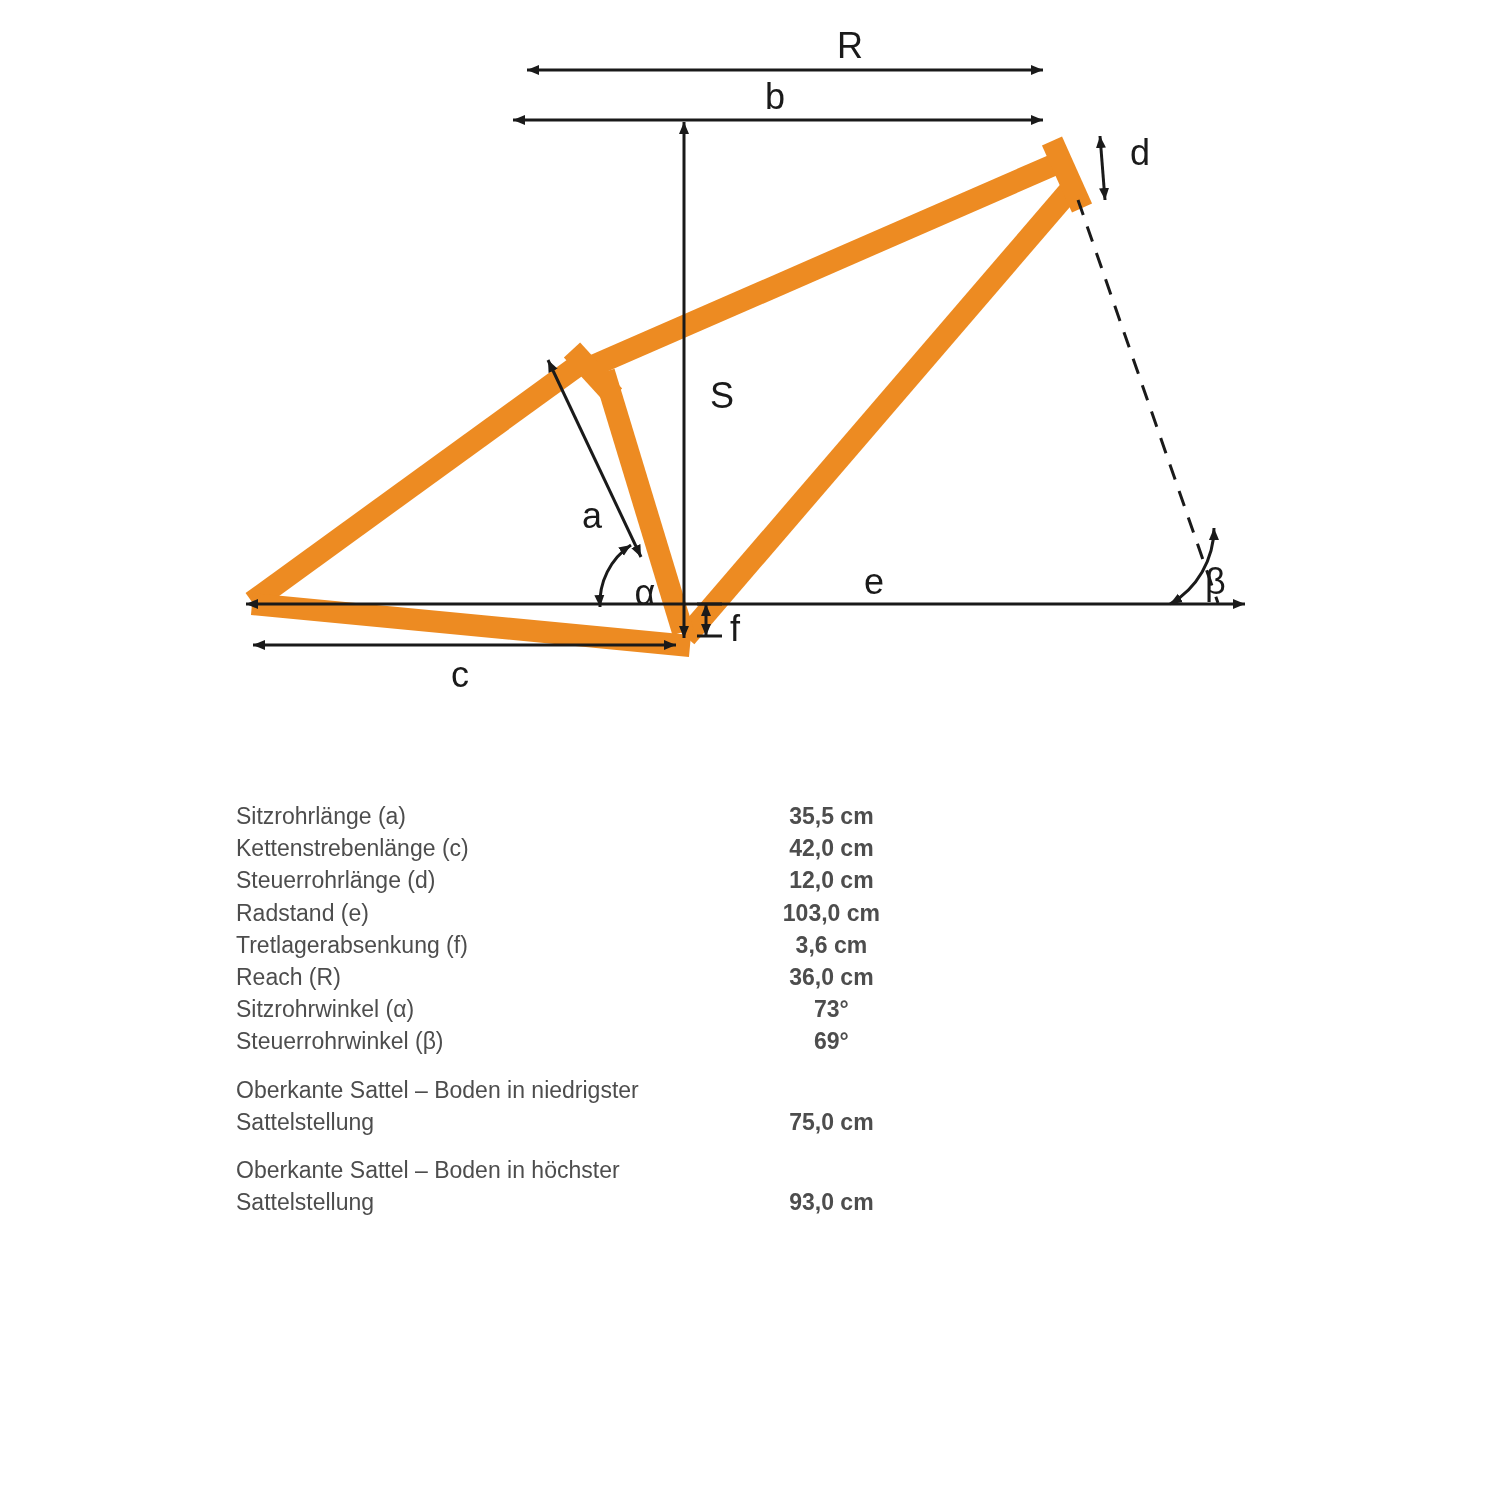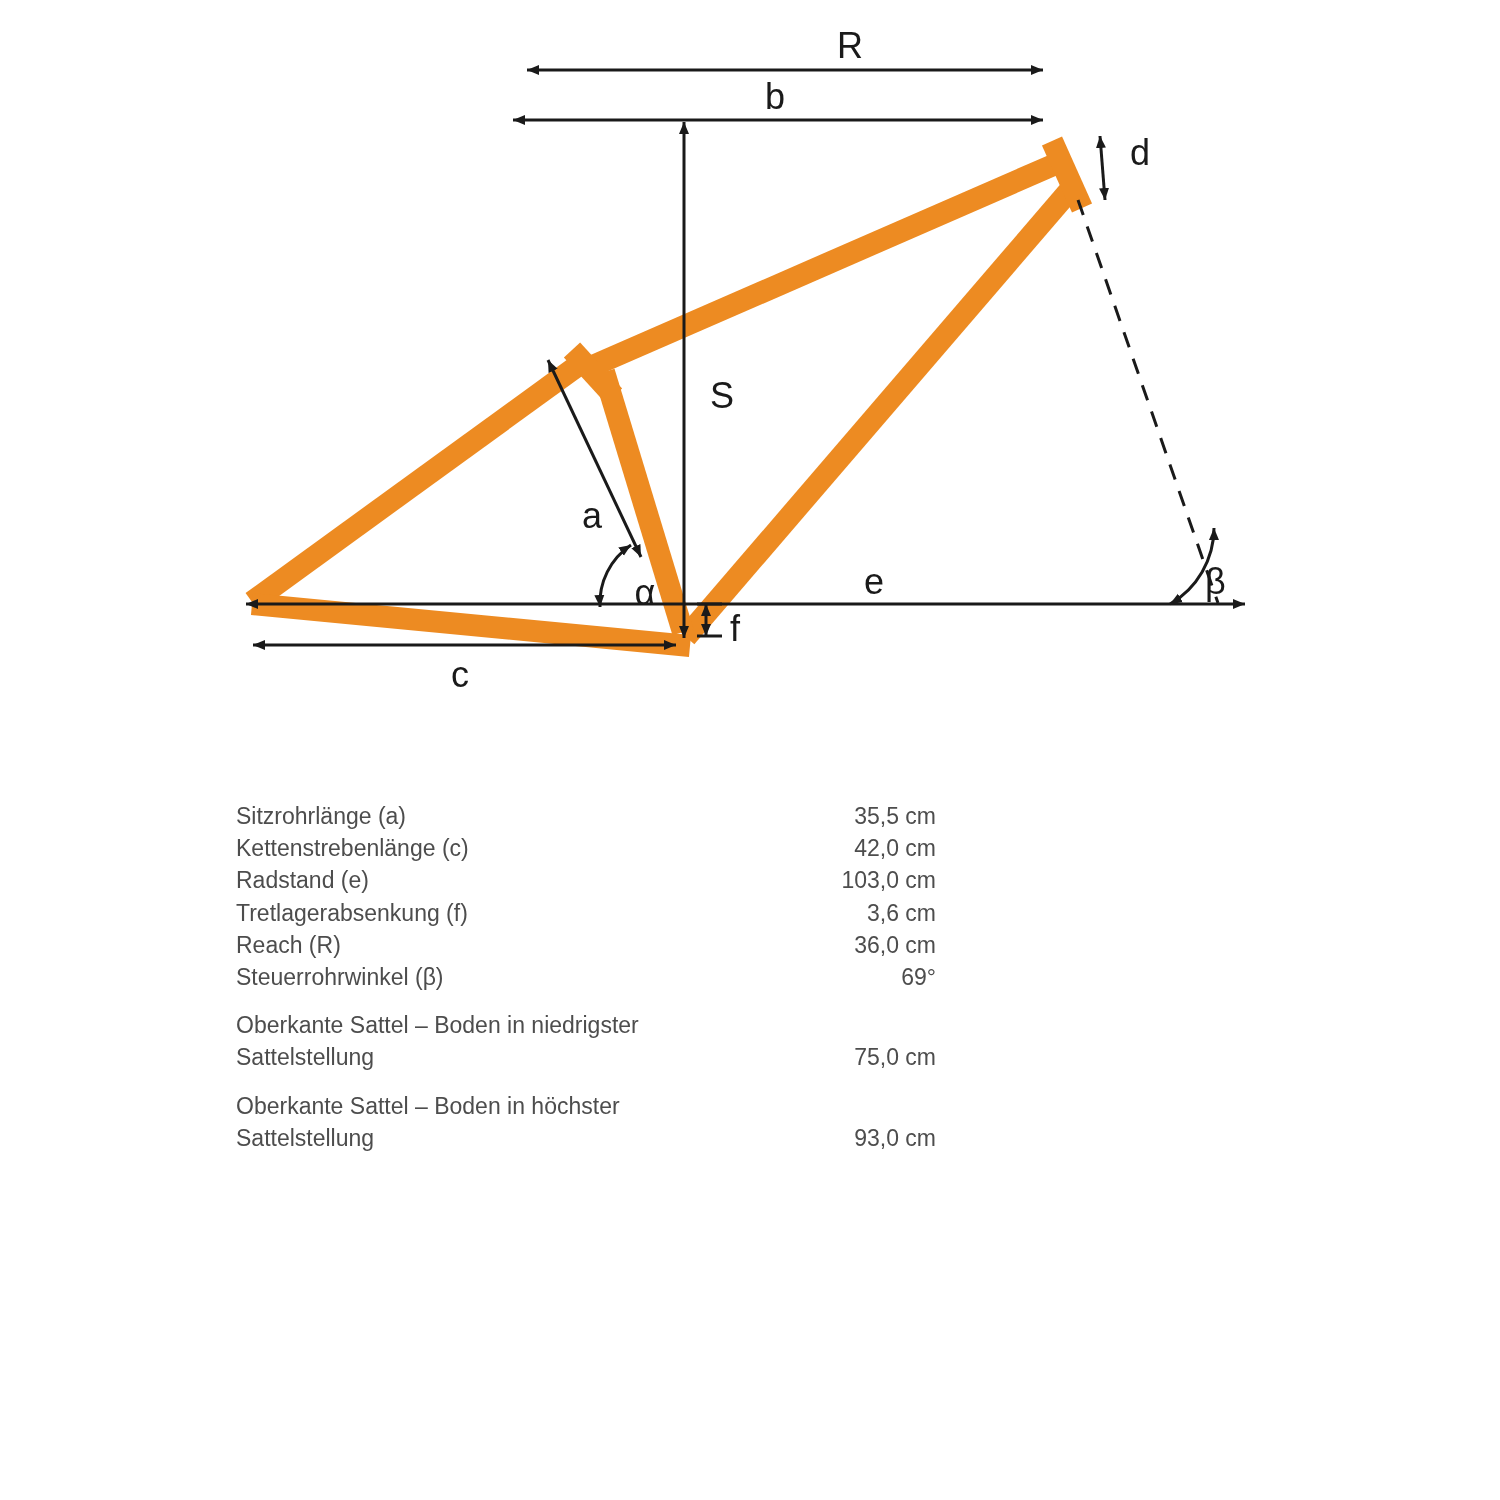--- a/index.html
+++ b/index.html
@@ -39,21 +39,22 @@
     padding: 0;
     vertical-align: top;
     line-height: 1.40;
   }
   table.specs td.label {
     width: 488px;
     padding-right: 8px;
   }
   table.specs td.value {
     width: 212px;
-    text-align: right;
+    text-align: center;
+    font-weight: bold;
   }
   table.specs tr.two-line td {
     padding-top: 16px;
   }
   table.specs tr.two-line td.value {
     vertical-align: bottom;
   }
   .lbl {
     font-size: 36px;
     fill: #1a1a1a;
@@ -132,30 +133,38 @@
     <tbody>
       <tr>
         <td class="label">Sitzrohrlänge (a)</td>
         <td class="value">35,5 cm</td>
       </tr>
       <tr>
         <td class="label">Kettenstrebenlänge (c)</td>
         <td class="value">42,0 cm</td>
       </tr>
       <tr>
+        <td class="label">Steuerrohrlänge (d)</td>
+        <td class="value">12,0 cm</td>
+      </tr>
+      <tr>
         <td class="label">Radstand (e)</td>
         <td class="value">103,0 cm</td>
       </tr>
       <tr>
         <td class="label">Tretlagerabsenkung (f)</td>
         <td class="value">3,6 cm</td>
       </tr>
       <tr>
         <td class="label">Reach (R)</td>
         <td class="value">36,0 cm</td>
+      </tr>
+      <tr>
+        <td class="label">Sitzrohrwinkel (α)</td>
+        <td class="value">73°</td>
       </tr>
       <tr>
         <td class="label">Steuerrohrwinkel (β)</td>
         <td class="value">69°</td>
       </tr>
       <tr class="two-line">
         <td class="label">Oberkante Sattel – Boden in niedrigster Sattelstellung</td>
         <td class="value">75,0 cm</td>
       </tr>
       <tr class="two-line">

